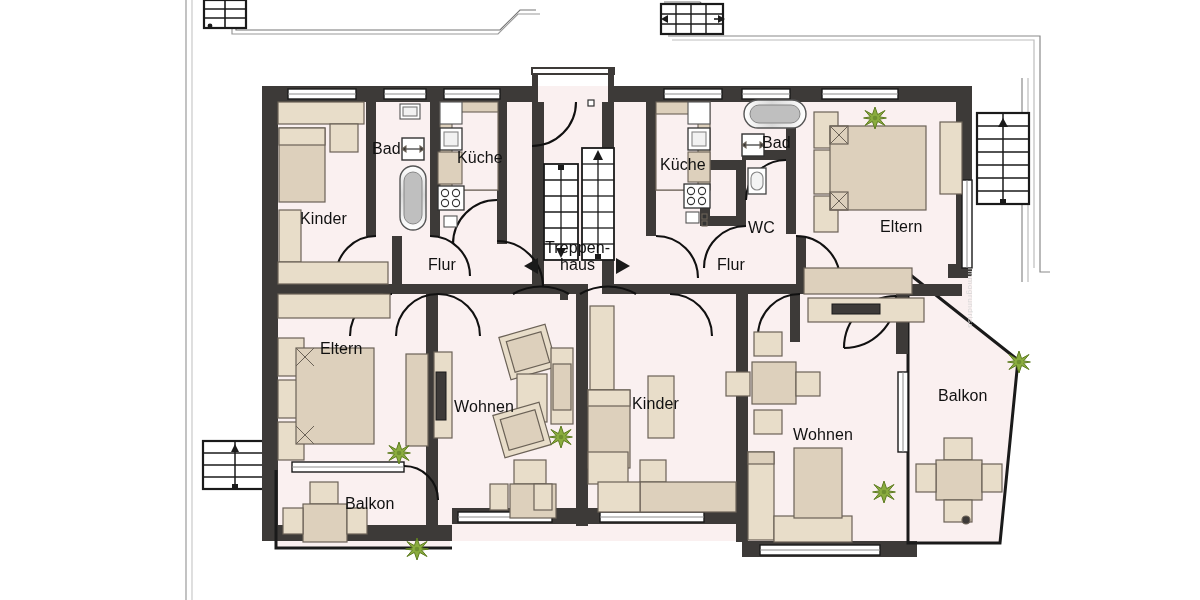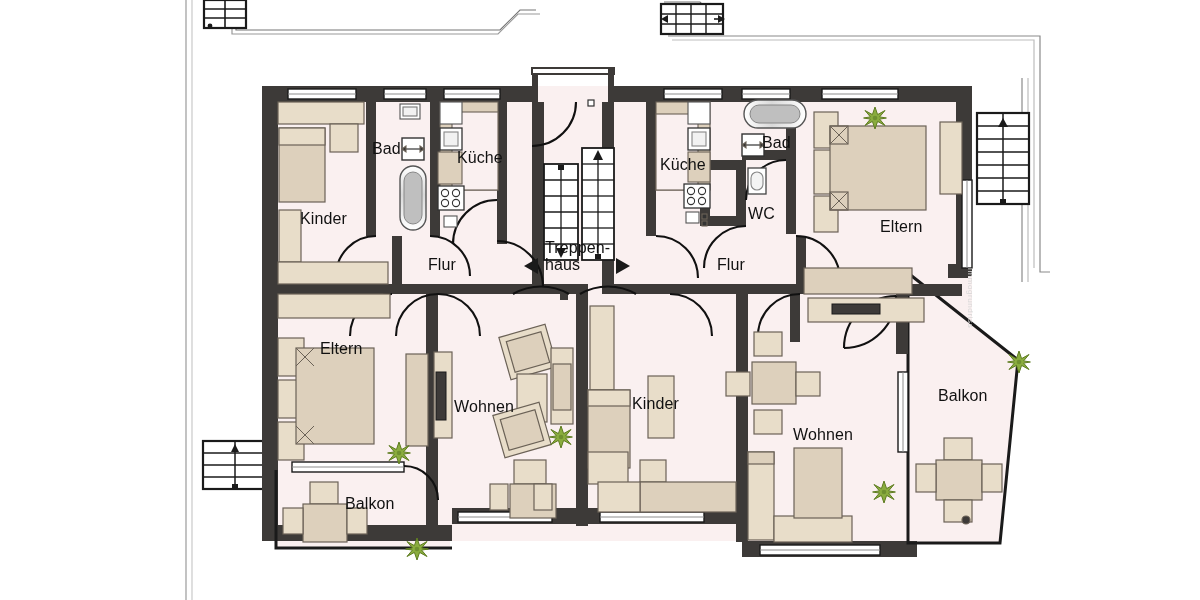--- a/index.html
+++ b/index.html
@@ -421,25 +421,25 @@
       <use href="#plantGlyph" x="884" y="492"></use>
       <use href="#plantGlyph" x="1019" y="362"></use>
     </g>
 
   </svg>
 
   <div class="rlabel" style="left:300px;top:211px;">Kinder</div>
   <div class="rlabel" style="left:372px;top:141px;">Bad</div>
   <div class="rlabel" style="left:457px;top:150px;">Küche</div>
   <div class="rlabel" style="left:428px;top:257px;">Flur</div>
-  <div class="rlabel" style="left:545px;top:240px;">Treppen-
+  <div class="rlabel" style="left:545px;top:240px;text-align:center;">Treppen-
 haus</div>
   <div class="rlabel" style="left:660px;top:157px;">Küche</div>
   <div class="rlabel" style="left:762px;top:135px;">Bad</div>
-  <div class="rlabel" style="left:748px;top:206px;">WC</div>
+  <div class="rlabel" style="left:748px;top:220px;">WC</div>
   <div class="rlabel" style="left:717px;top:257px;">Flur</div>
   <div class="rlabel" style="left:880px;top:219px;">Eltern</div>
   <div class="rlabel" style="left:320px;top:341px;">Eltern</div>
   <div class="rlabel" style="left:454px;top:399px;">Wohnen</div>
   <div class="rlabel" style="left:345px;top:496px;">Balkon</div>
   <div class="rlabel" style="left:632px;top:396px;">Kinder</div>
   <div class="rlabel" style="left:793px;top:427px;">Wohnen</div>
   <div class="rlabel" style="left:938px;top:388px;">Balkon</div>
 
   <div class="wm" style="left:975px;top:268px;">immogrundriss</div>

